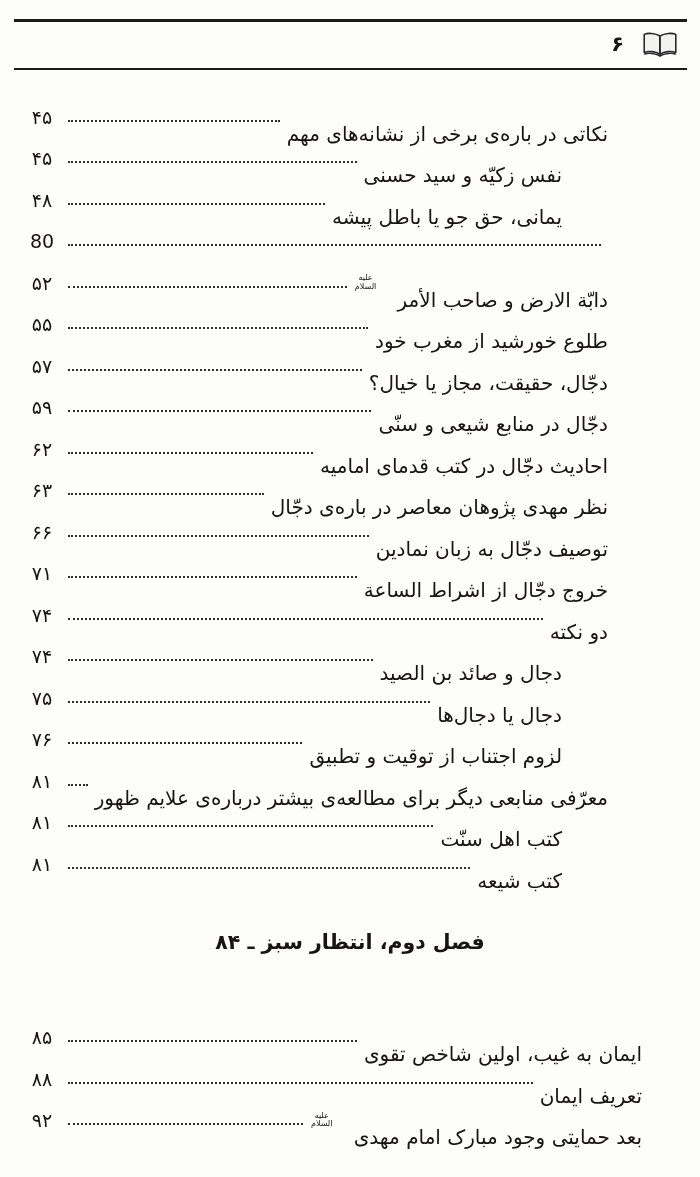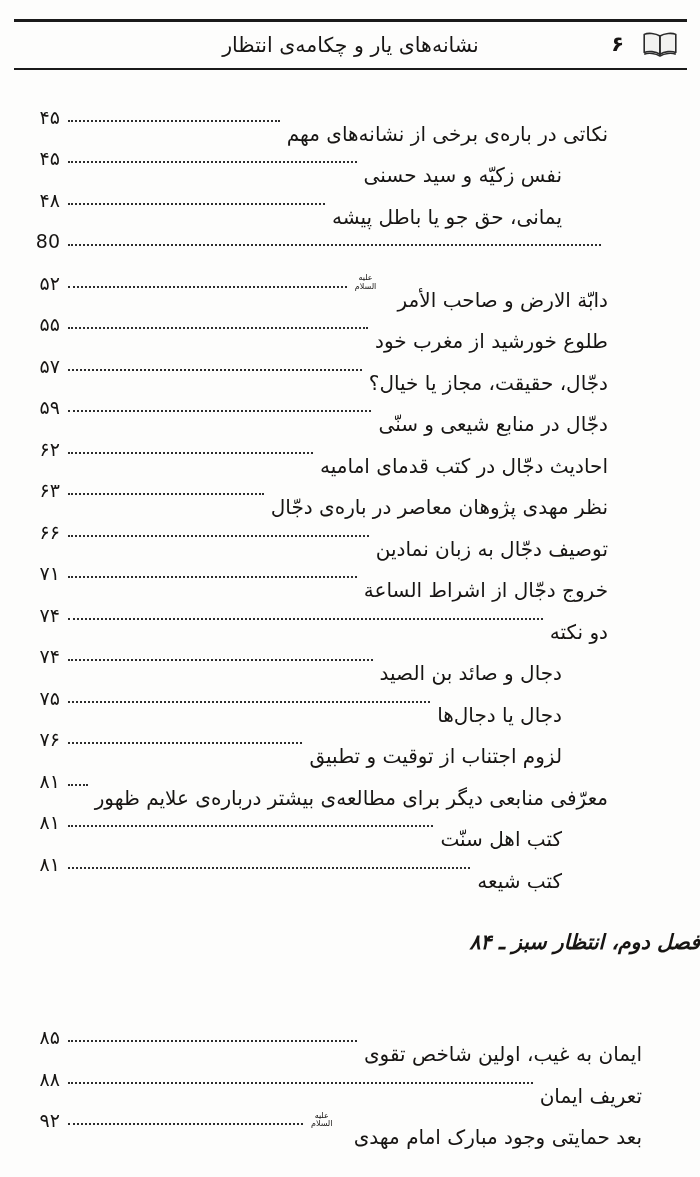--- a/index.html
+++ b/index.html
@@ -61,42 +61,41 @@
     flex:1 1 auto;
     height:0;
     border-bottom:2px dotted #2c2c2c;
     margin:0 7px 0 8px;
     transform:translateY(4px);
     min-width:10px;
   }
   .toc-page{
     flex:0 0 auto;
     min-width:36px;
-    text-align:right;
+    text-align:center;
     font-size:19px;
   }
   .honorific{
     display:inline-block;
     width:24px;
     font-size:8px;
     line-height:1.05;
     text-align:center;
     vertical-align:5px;
     margin-right:20px;
     white-space:normal;
   }
 
   
   .chapter-heading{
     margin-top:45px;
-    text-align:right;
+    text-align:center;
     font-size:20.5px;
     font-weight:bold;
     letter-spacing:0;
-    font-style:italic;
   }
 </style>
 </head>
 <body>
 
 <div class="page">
 
   <div class="header">
     <div class="header-right">
       <span class="book-icon">
@@ -104,21 +103,20 @@
           <g fill="#f2f2f0" stroke="#2a2a2a" stroke-width="1.6" stroke-linejoin="round">
             <path d="M19 5 C14.5 2.2, 7 1.6, 3.2 3.4 L3.2 21.5 C7.5 19.8, 14.5 20.4, 19 23.2 Z"></path>
             <path d="M19 5 C23.5 2.2, 31 1.6, 34.8 3.4 L34.8 21.5 C30.5 19.8, 23.5 20.4, 19 23.2 Z"></path>
             <path d="M3.2 23.2 C7.5 21.6, 14.5 22.2, 19 25 C23.5 22.2, 30.5 21.6, 34.8 23.2" fill="none"></path>
           </g>
           <line x1="19" y1="5" x2="19" y2="23" stroke="#2a2a2a" stroke-width="1.2"></line>
         </svg>
       </span>
       <span class="hdr-page-number">۶</span>
     </div>
-    <div class="header-title">نشانه‌های یار و چکامه‌ی انتظار</div>
   </div>
 
   <div class="toc toc-1" id="toc1">
       <div class="toc-row">
         <span class="toc-title">نکاتی در باره‌ی برخی از نشانه‌های مهم</span>
         <span class="dot-leader"></span>
         <span class="toc-page">۴۵</span>
       </div>
       <div class="toc-row indent-1">
         <span class="toc-title">نفس زکیّه و سید حسنی</span>

